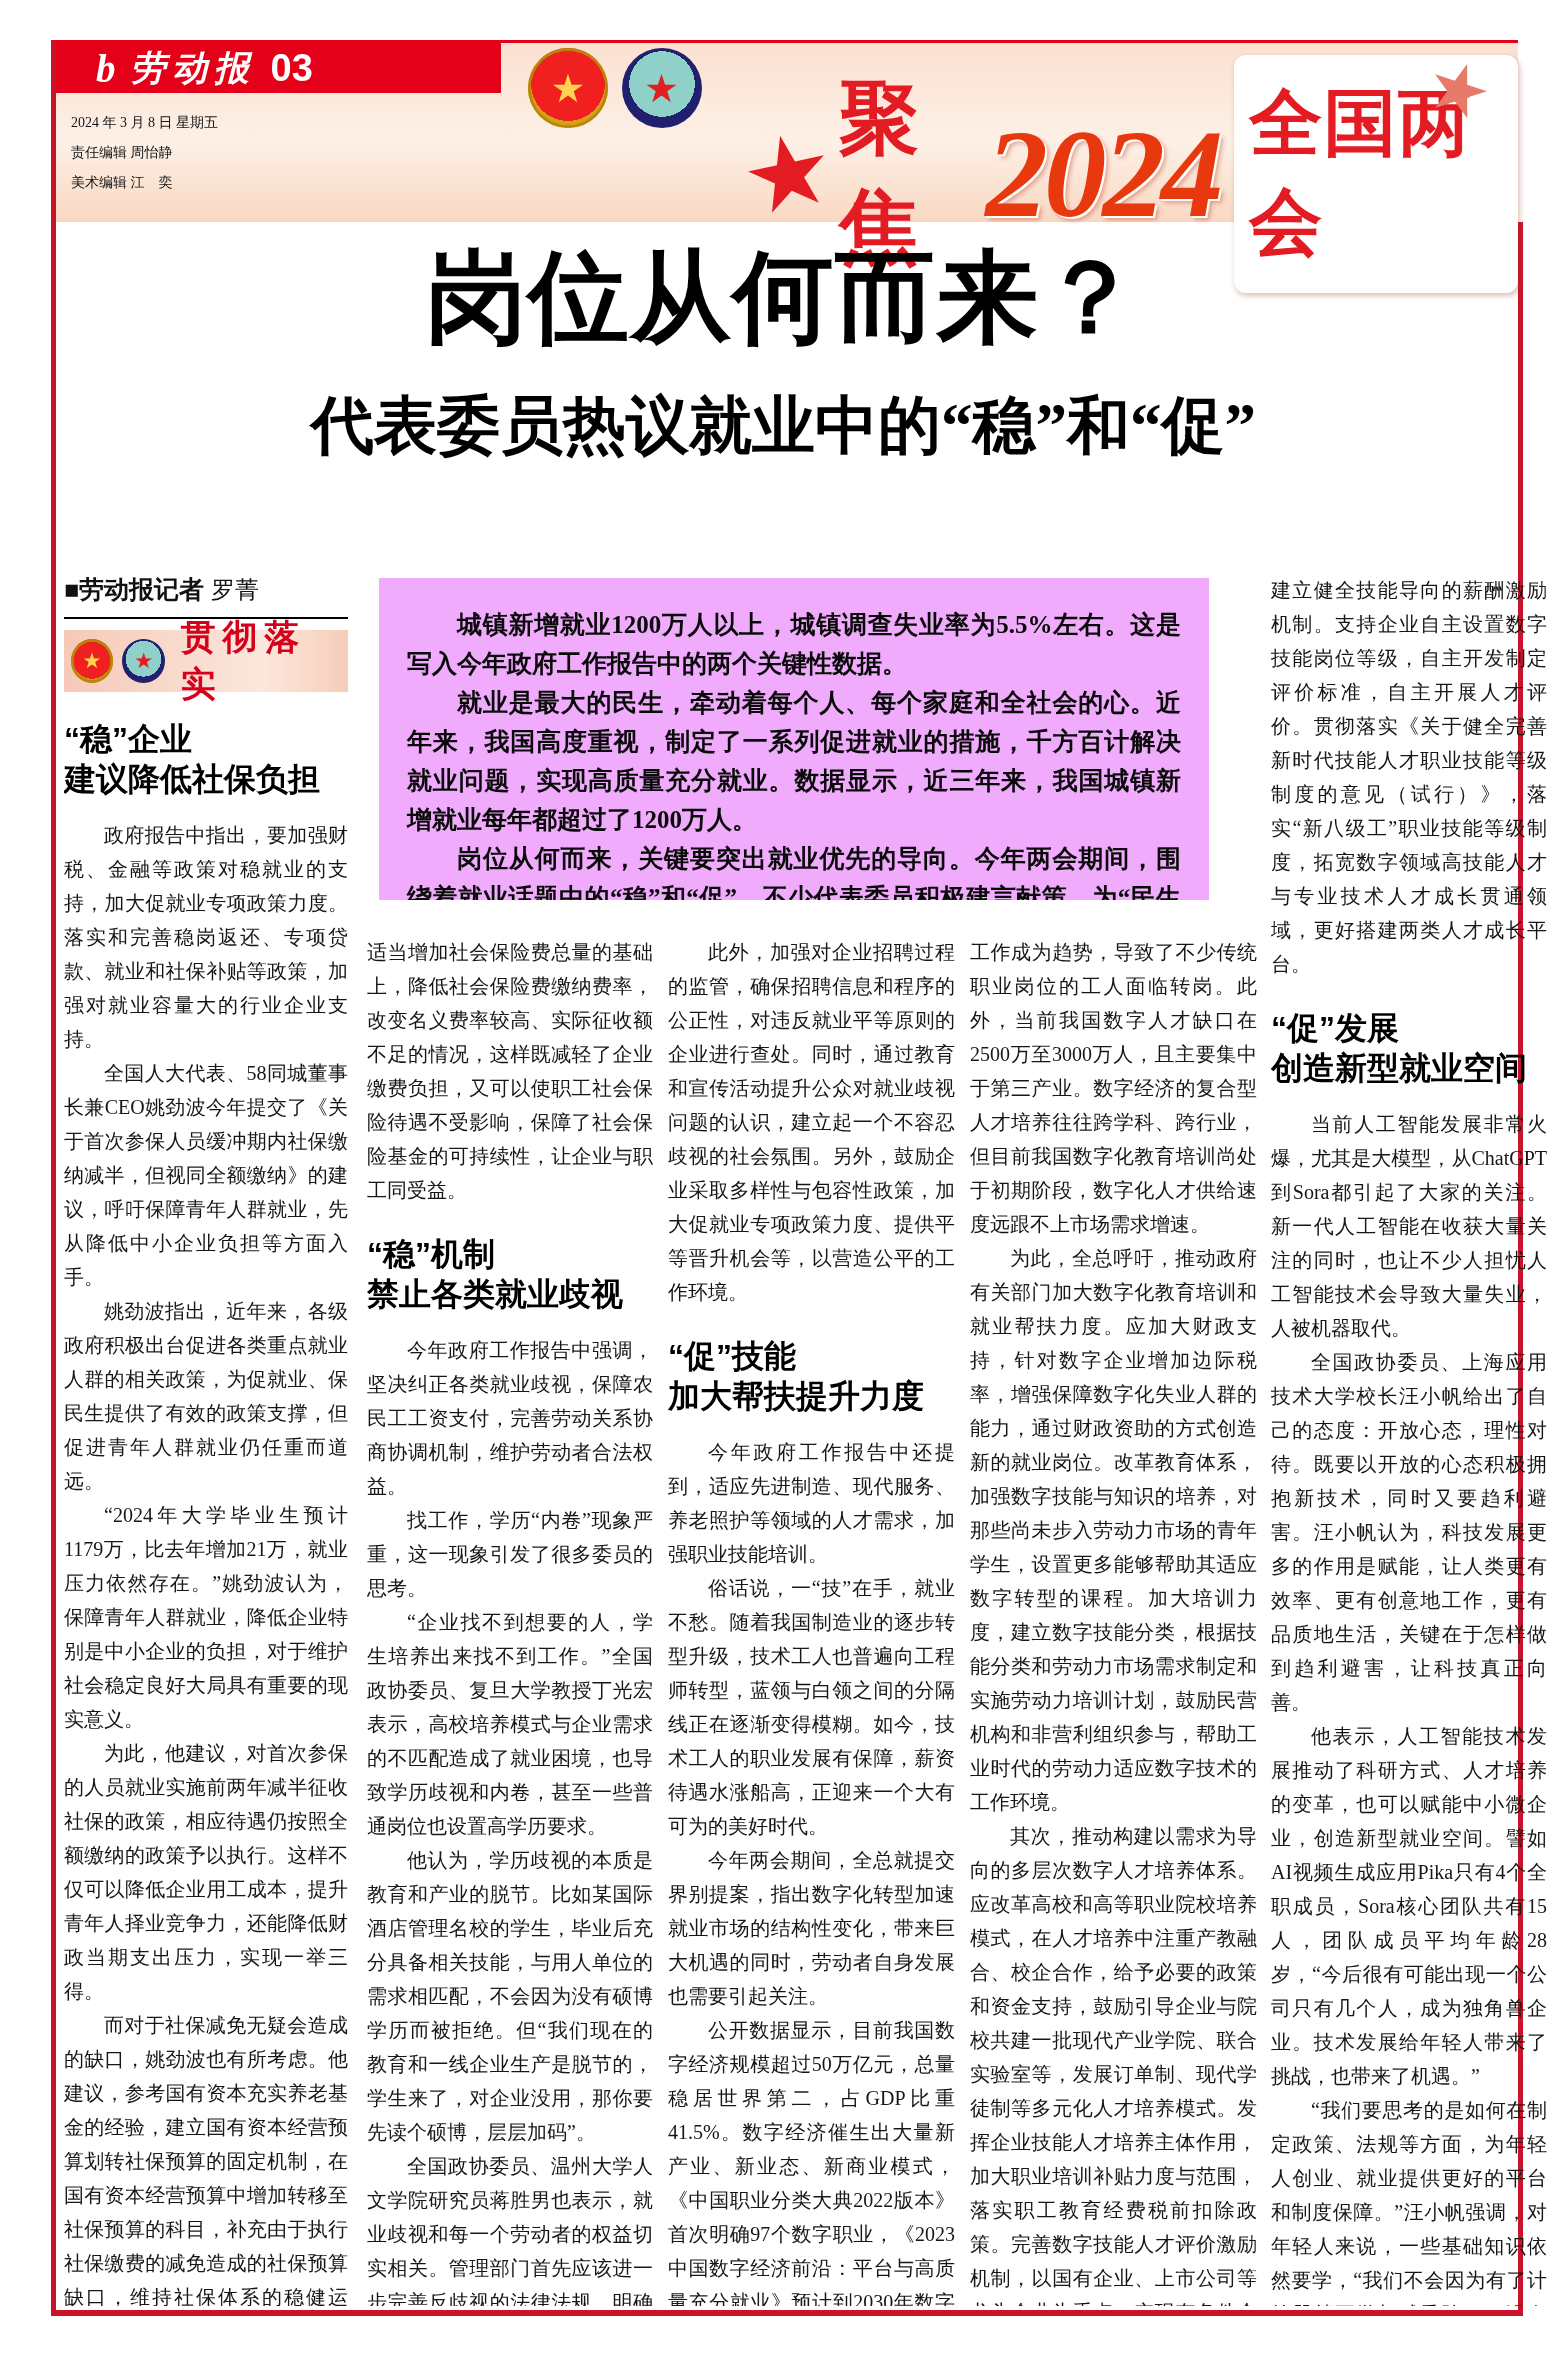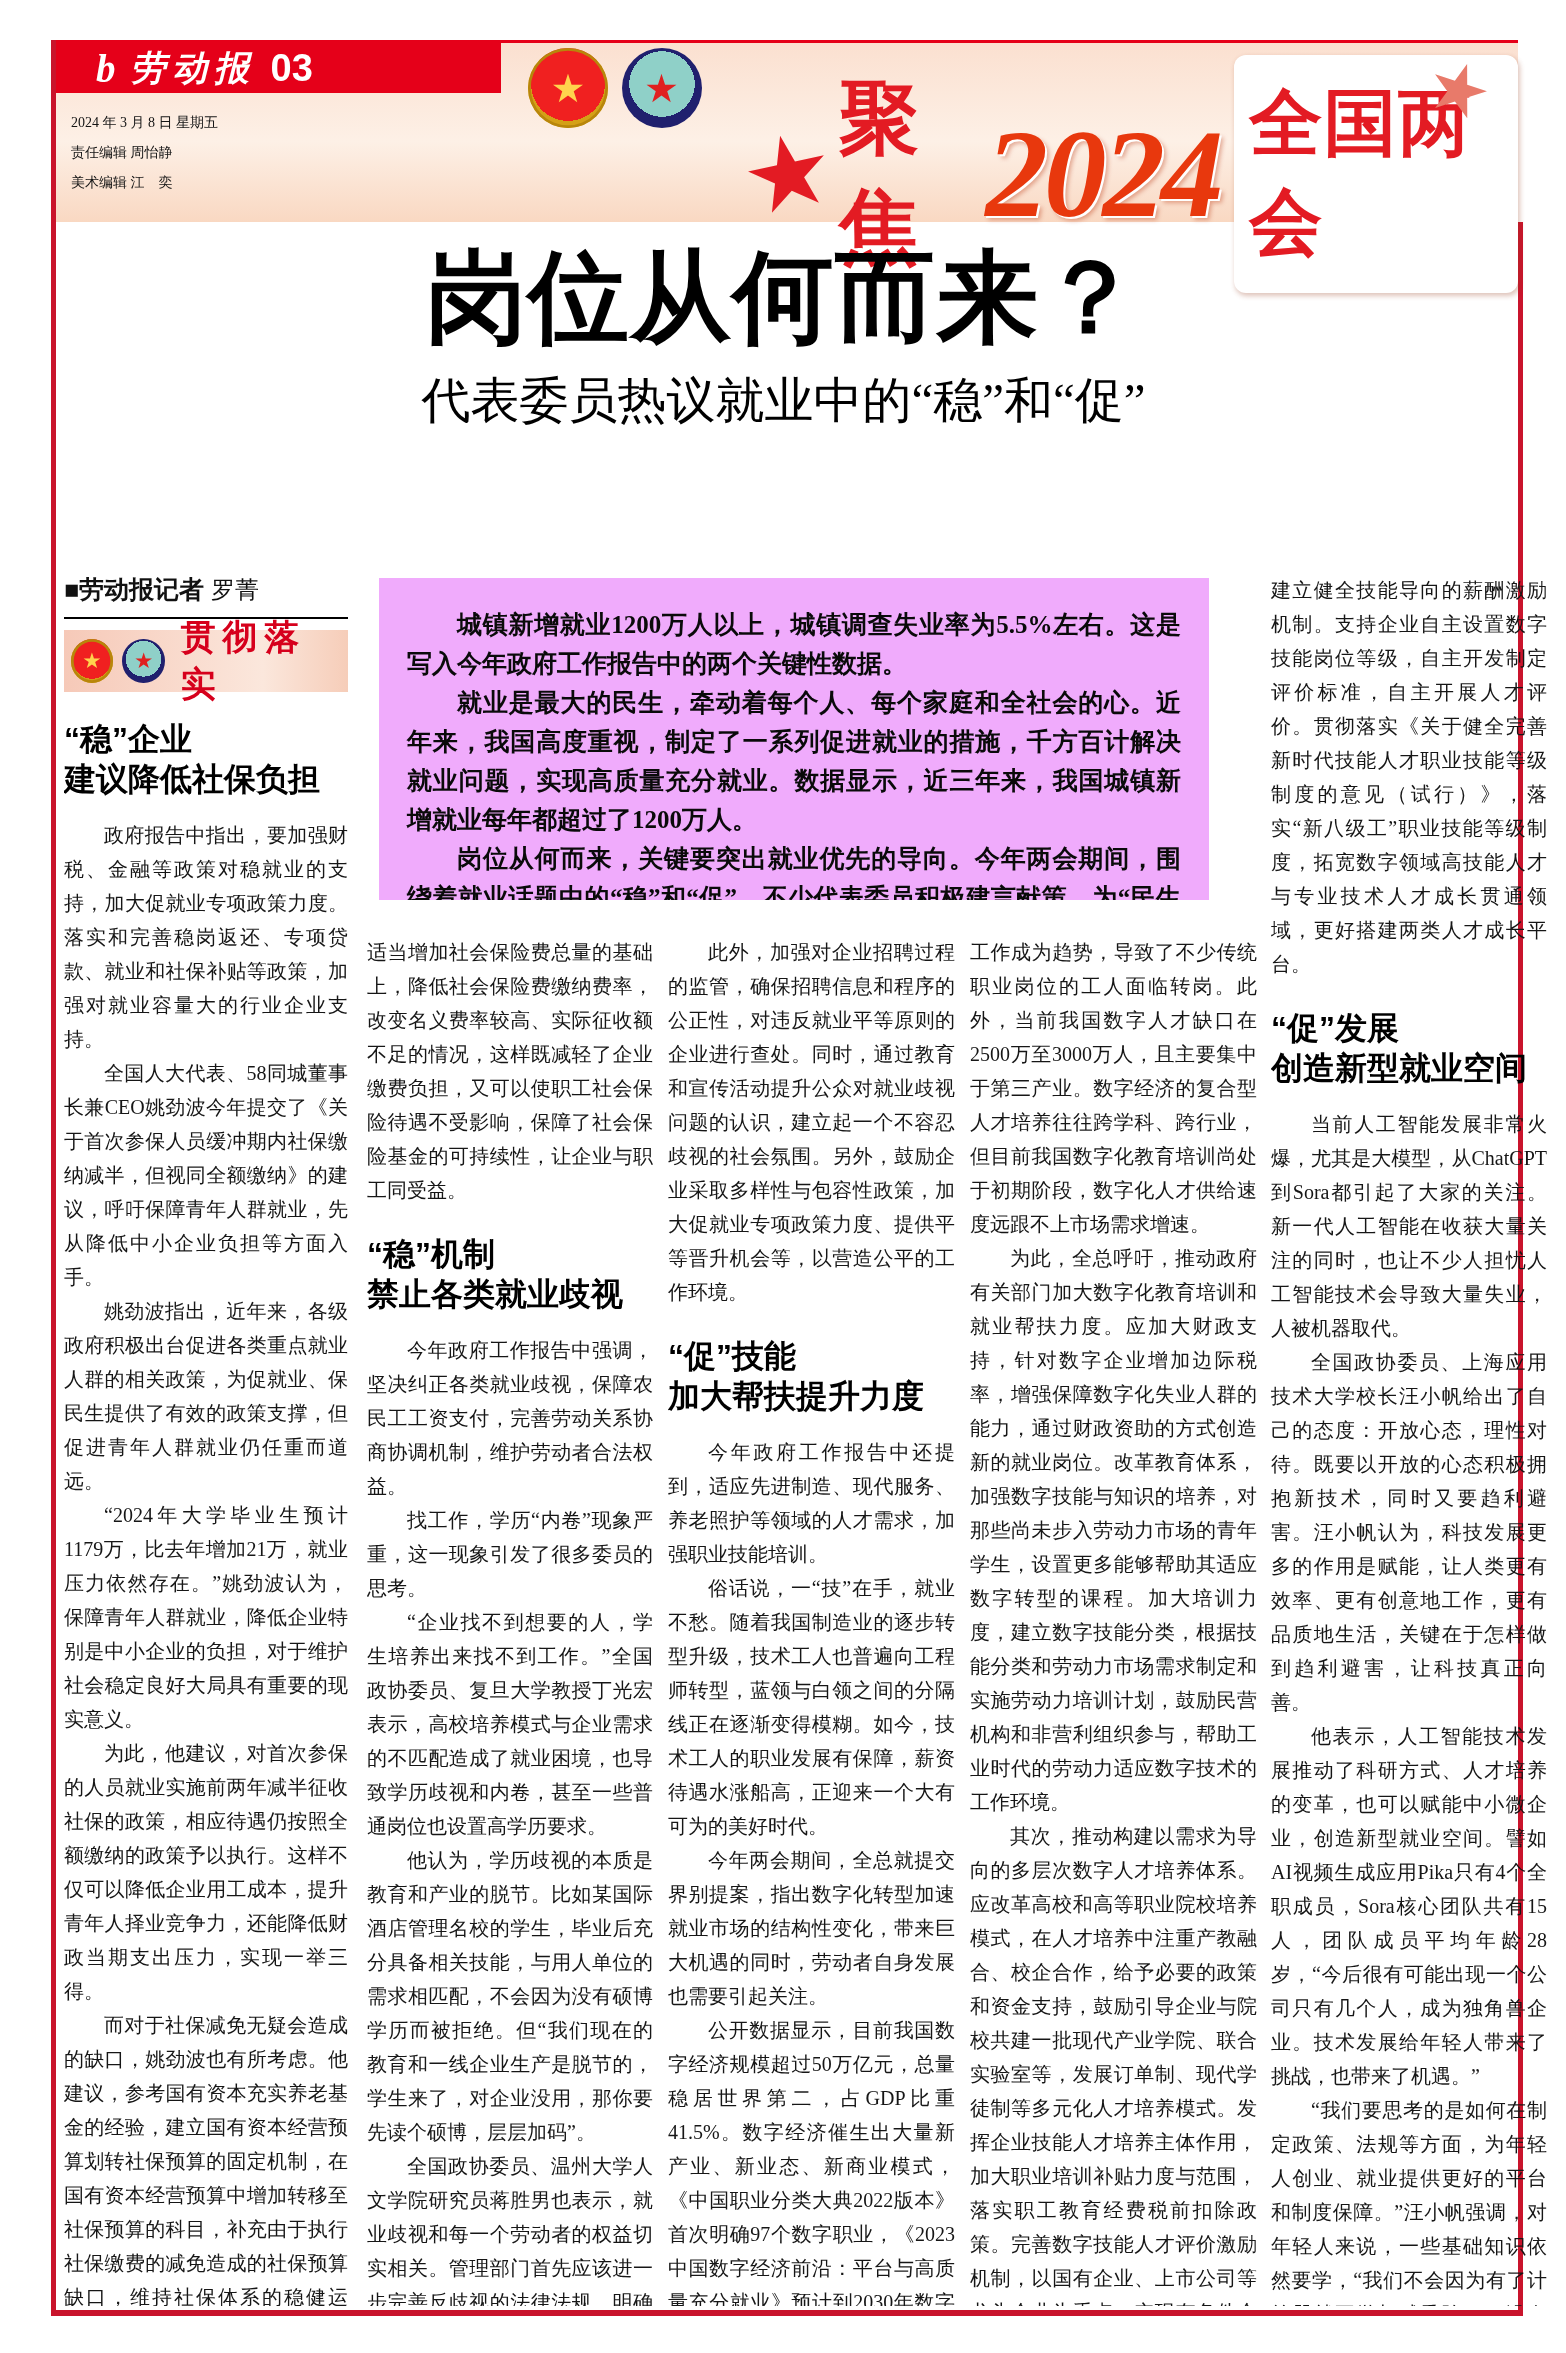--- a/index.html
+++ b/index.html
@@ -29,21 +29,21 @@
           font-family:"Liberation Sans",sans-serif;}
   .banner-year{font:bold italic 125px "Liberation Serif",serif;color:#e8380d;
           text-shadow:2px 2px 0 #fff,4px 4px 4px rgba(180,40,0,.35);letter-spacing:-4px;text-align:center;}
   .banner-pill{background:#fff;border-radius:12px;padding:20px 15px;margin-left:9.4px;
           box-shadow:1.3px 2.7px 5.4px rgba(150,60,30,.3);}
   .banner-event{font-size:73px;font-weight:bold;color:#e31b23;font-family:"Liberation Sans",sans-serif;letter-spacing:1.3px;}
   .corner-star{position:absolute;right:27px;top:5.4px;font-size:71px;color:#e87a6a;transform:rotate(18deg);}
   
   .headline{position:absolute;left:0;top:228px;width:1567px;text-align:center;}
   .headline .l1,.headline .l2{font-size:101px;font-weight:bold;line-height:140px;letter-spacing:1.3px;color:#000;}
-  .headline .sub{font-size:49px;font-weight:normal;color:#000;}
+  .headline .sub{font-size:63px;font-weight:bold;margin-top:15px;color:#000;}
   
   .column{position:absolute;overflow:hidden;}
   #col1{left:64px;top:573px;width:284px;height:1733px;}
   #col2{left:367px;top:935px;width:286px;height:1371px;}
   #col3{left:668px;top:935px;width:287px;height:1371px;}
   #col4{left:970px;top:935px;width:287px;height:1371px;}
   #col5{left:1271px;top:573px;width:276px;height:1733px;}
   .byline{font-size:25px;font-weight:bold;border-bottom:2.7px solid #000;padding-bottom:10.8px;
           font-family:"Liberation Sans",sans-serif;}
   .byline .reporter{font-family:"Liberation Serif",serif;font-weight:normal;font-size:24px;}

